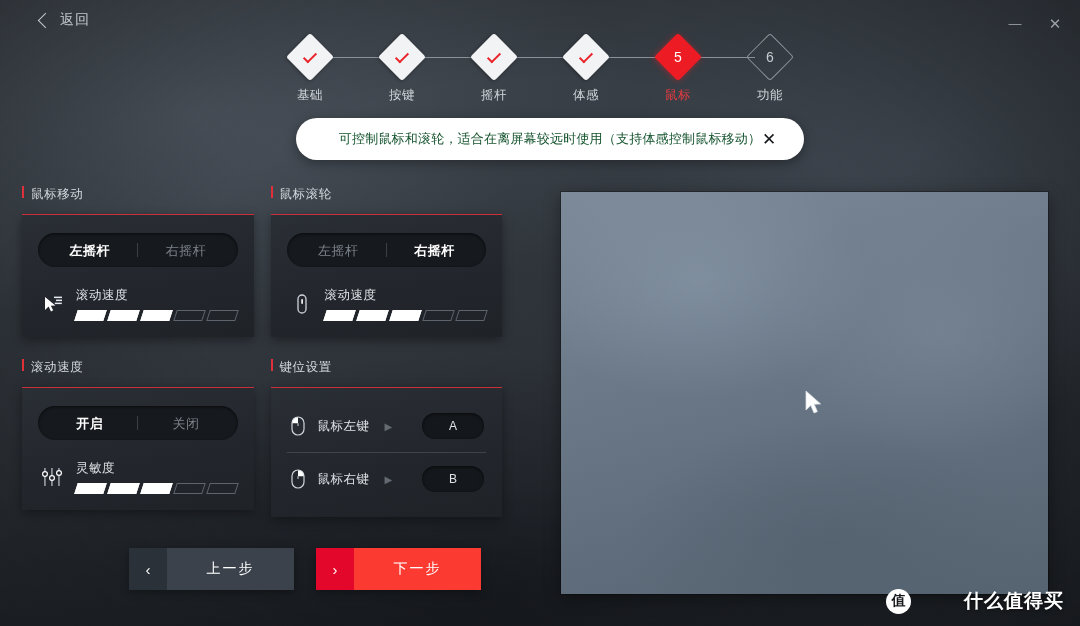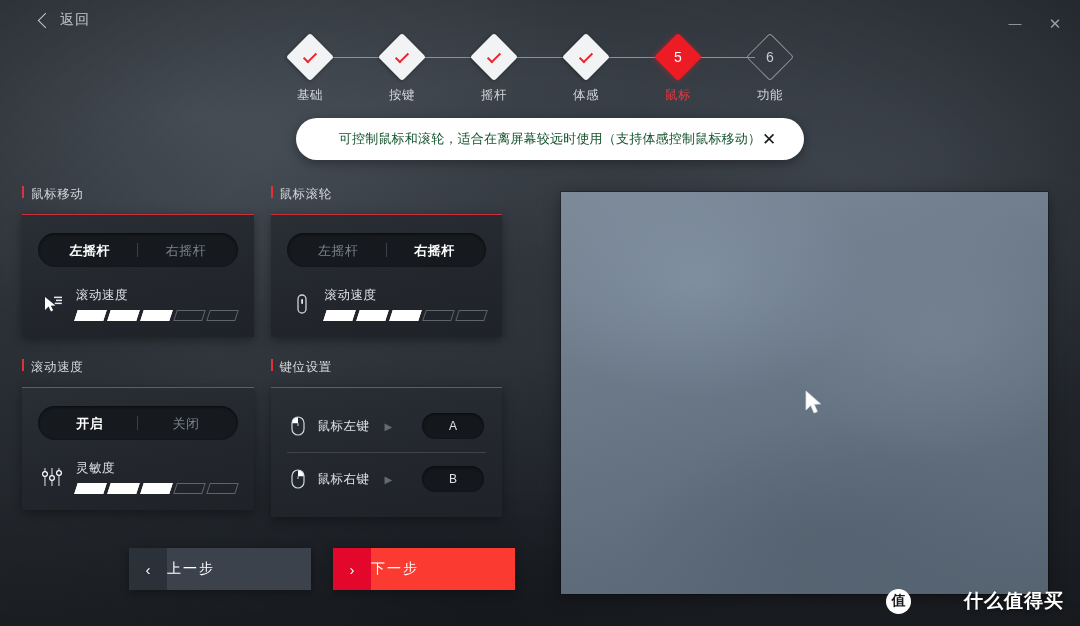--- a/index.html
+++ b/index.html
@@ -338,22 +338,22 @@
   .nav-icon {
     width: 38px;
     height: 100%;
     display: flex;
     align-items: center;
     justify-content: center;
     color: #ffffff;
     font-size: 15px;
   }
   .nav-text {
-    width: 144px;
-    text-align: left;
+    width: 127px;
+    text-align: center;
     color: #ffffff;
     font-size: 14px;
     letter-spacing: 2px;
   }
   .nav-btn.prev { background: #3b424b; }
   .nav-btn.prev .nav-icon { background: #2b3138; }
   .nav-btn.next { background: #fb3b32; }
   .nav-btn.next .nav-icon { background: #e3072b; }
 
   

